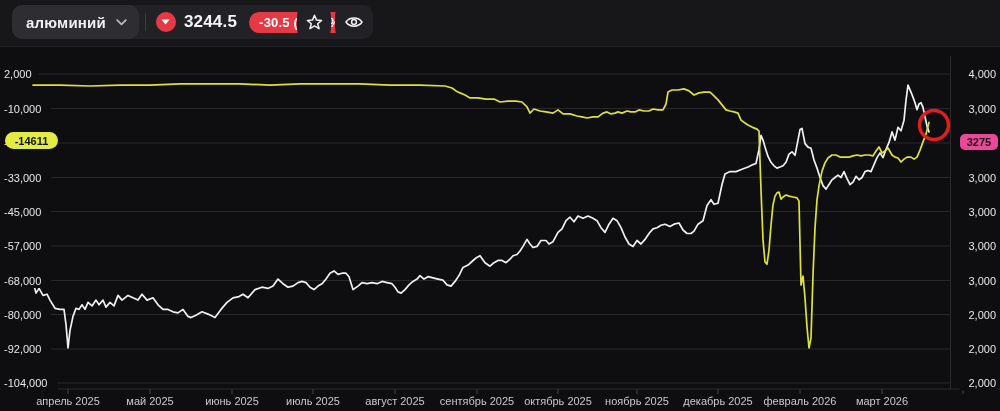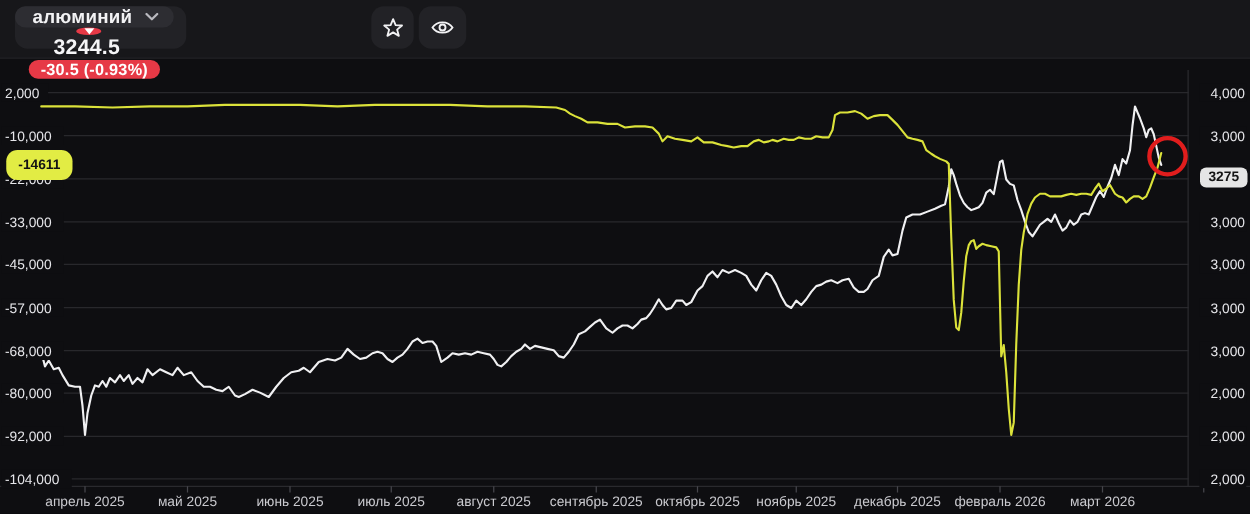--- a/index.html
+++ b/index.html
@@ -3,21 +3,21 @@
 <meta charset="utf-8">
 <style>
   html,body{margin:0;padding:0;width:1000px;height:411px;overflow:hidden;
     background:#0b0b0d;font-family:"Liberation Sans",sans-serif;}
   #app{position:relative;width:1000px;height:411px;background:#0e0e11;}
 
   
   .header{position:absolute;left:0;top:0;width:1000px;height:46px;background:#17171a;
     border-bottom:1px solid #202024;display:flex;align-items:center;}
   .instrument-group{position:absolute;left:12px;top:5px;height:34px;background:#222226;
-    border-radius:10px;display:flex;align-items:center;padding-right:10px;flex-direction:column;}
+    border-radius:10px;display:flex;align-items:center;padding-right:10px;}
   .dropdown{height:34px;background:#2d2d32;border-radius:10px;display:flex;align-items:center;
     padding:0 12px 0 14px;cursor:pointer;}
   .dropdown .name{color:#f2f2f4;font-size:15px;font-weight:bold;letter-spacing:.2px;margin-right:10px;}
   .vdivider{width:1px;height:18px;background:#3c3c42;margin:0 10px 0 6px;}
   .dir-circle{width:20px;height:20px;border-radius:50%;display:flex;align-items:center;
     justify-content:center;margin-right:8px;}
   .price{color:#f5f5f7;font-size:17px;font-weight:bold;margin-right:12px;letter-spacing:.2px;}
   .change-pill{height:21px;border-radius:11px;color:#fff;font-size:13px;font-weight:bold;
     display:flex;align-items:center;padding:0 10px;letter-spacing:.2px;}
   .icon-btn{position:absolute;top:5px;height:34px;background:#222226;border:none;border-radius:10px;
@@ -157,17 +157,17 @@
           <rect x="959.5" y="307" width="37.5" height="15" fill="#0e0e11"></rect>
           <text x="996" y="318.5" fill="#e6e6ea" font-size="11" text-anchor="end">2,000</text>
           <rect x="959.5" y="341.5" width="37.5" height="15" fill="#0e0e11"></rect>
           <text x="996" y="353" fill="#e6e6ea" font-size="11" text-anchor="end">2,000</text>
           <rect x="959.5" y="375.5" width="37.5" height="15" fill="#0e0e11"></rect>
           <text x="996" y="387" fill="#e6e6ea" font-size="11" text-anchor="end">2,000</text>
         </g>
         <circle cx="934" cy="125" r="14.5" fill="none" stroke="#e11d1d" stroke-width="3.5"></circle>
       </svg>
 
-    <div class="badge" id="badge-left" style="left: 5px; top: 74px; width: 53px; height: 24px; background: rgb(226, 236, 68);">-14611</div>
-    <div class="badge" id="badge-right" style="left: 960px; top: 88px; width: 38px; height: 16px; background: #e5e5e5;">3275</div>
+    <div class="badge" id="badge-left" style="left: 5px; top: 86px; width: 53px; height: 17px; background: rgb(226, 236, 68);">-14611</div>
+    <div class="badge" id="badge-right" style="left: 960px; top: 88px; width: 38px; height: 16px; background: #ec4899;">3275</div>
 
   </div>
 </div>
 
 </body></html>

